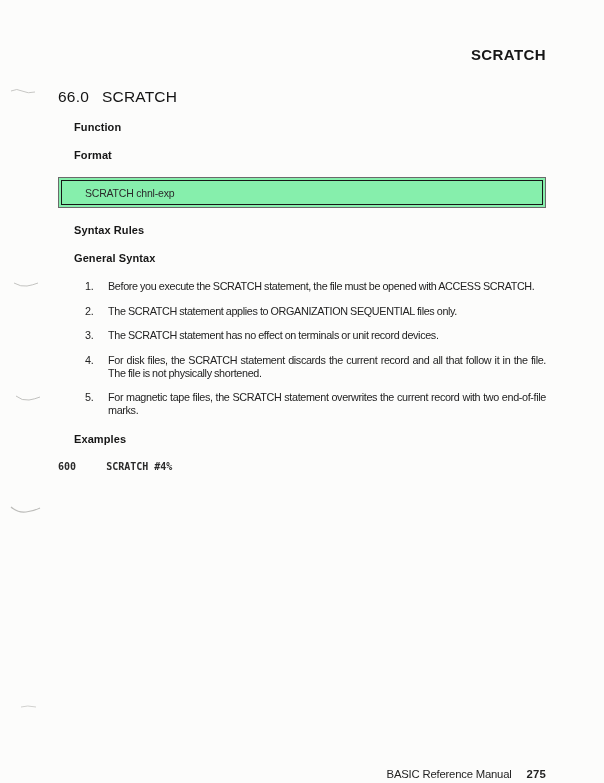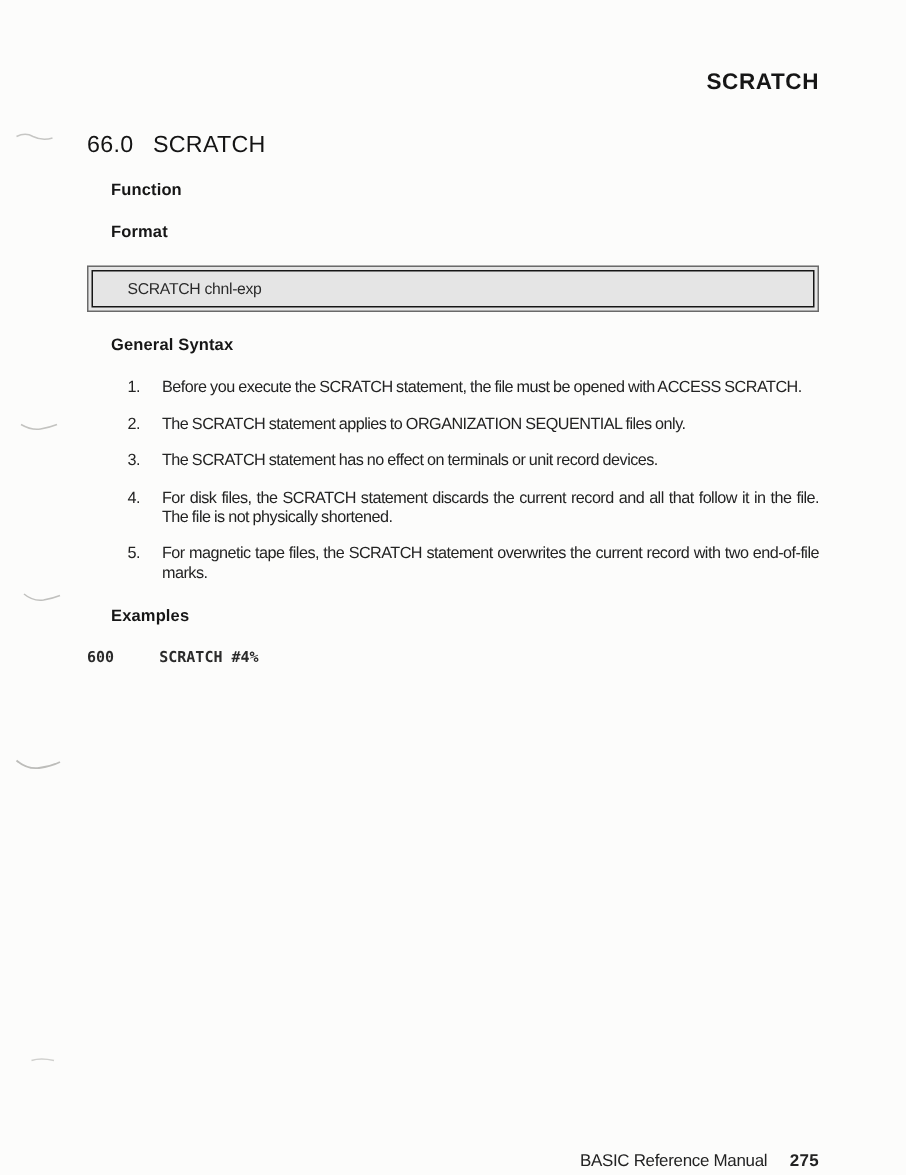--- a/index.html
+++ b/index.html
@@ -64,21 +64,21 @@
     font-size: 10.8px;
     line-height: 13px;
     letter-spacing: -0.3px;
     color: #232323;
   }
 
   .format-box-outer {
     margin-top: 13px;
     border: 1px solid #6a6a6a;
     padding: 2px 2px;
-    background: #e5e5e5;
+    background: #86efac;
   }
   .format-box-inner {
     border: 1.5px solid #161616;
     height: 23px;
     display: flex;
     align-items: center;
   }
   .syntax-text {
     padding-left: 23px;
     font-size: 10.5px;
@@ -169,20 +169,21 @@
 
     <h2 class="subhead mt-function">Function</h2>
 
     <h2 class="subhead mt-format">Format</h2>
     <div class="format-box-outer">
       <div class="format-box-inner">
         <span class="syntax-text">SCRATCH chnl-exp</span>
       </div>
     </div>
 
+    <h2 class="subhead mt-syntax">Syntax Rules</h2>
 
     <h2 class="subhead mt-general">General Syntax</h2>
     <div class="rules-list">
       <div class="rule-item">
         <span class="rule-num">1.</span>
         <span class="rule-text">Before you execute the SCRATCH statement, the file must be opened with ACCESS SCRATCH.</span>
       </div>
       <div class="rule-item">
         <span class="rule-num">2.</span>
         <span class="rule-text">The SCRATCH statement applies to ORGANIZATION SEQUENTIAL files only.</span>

